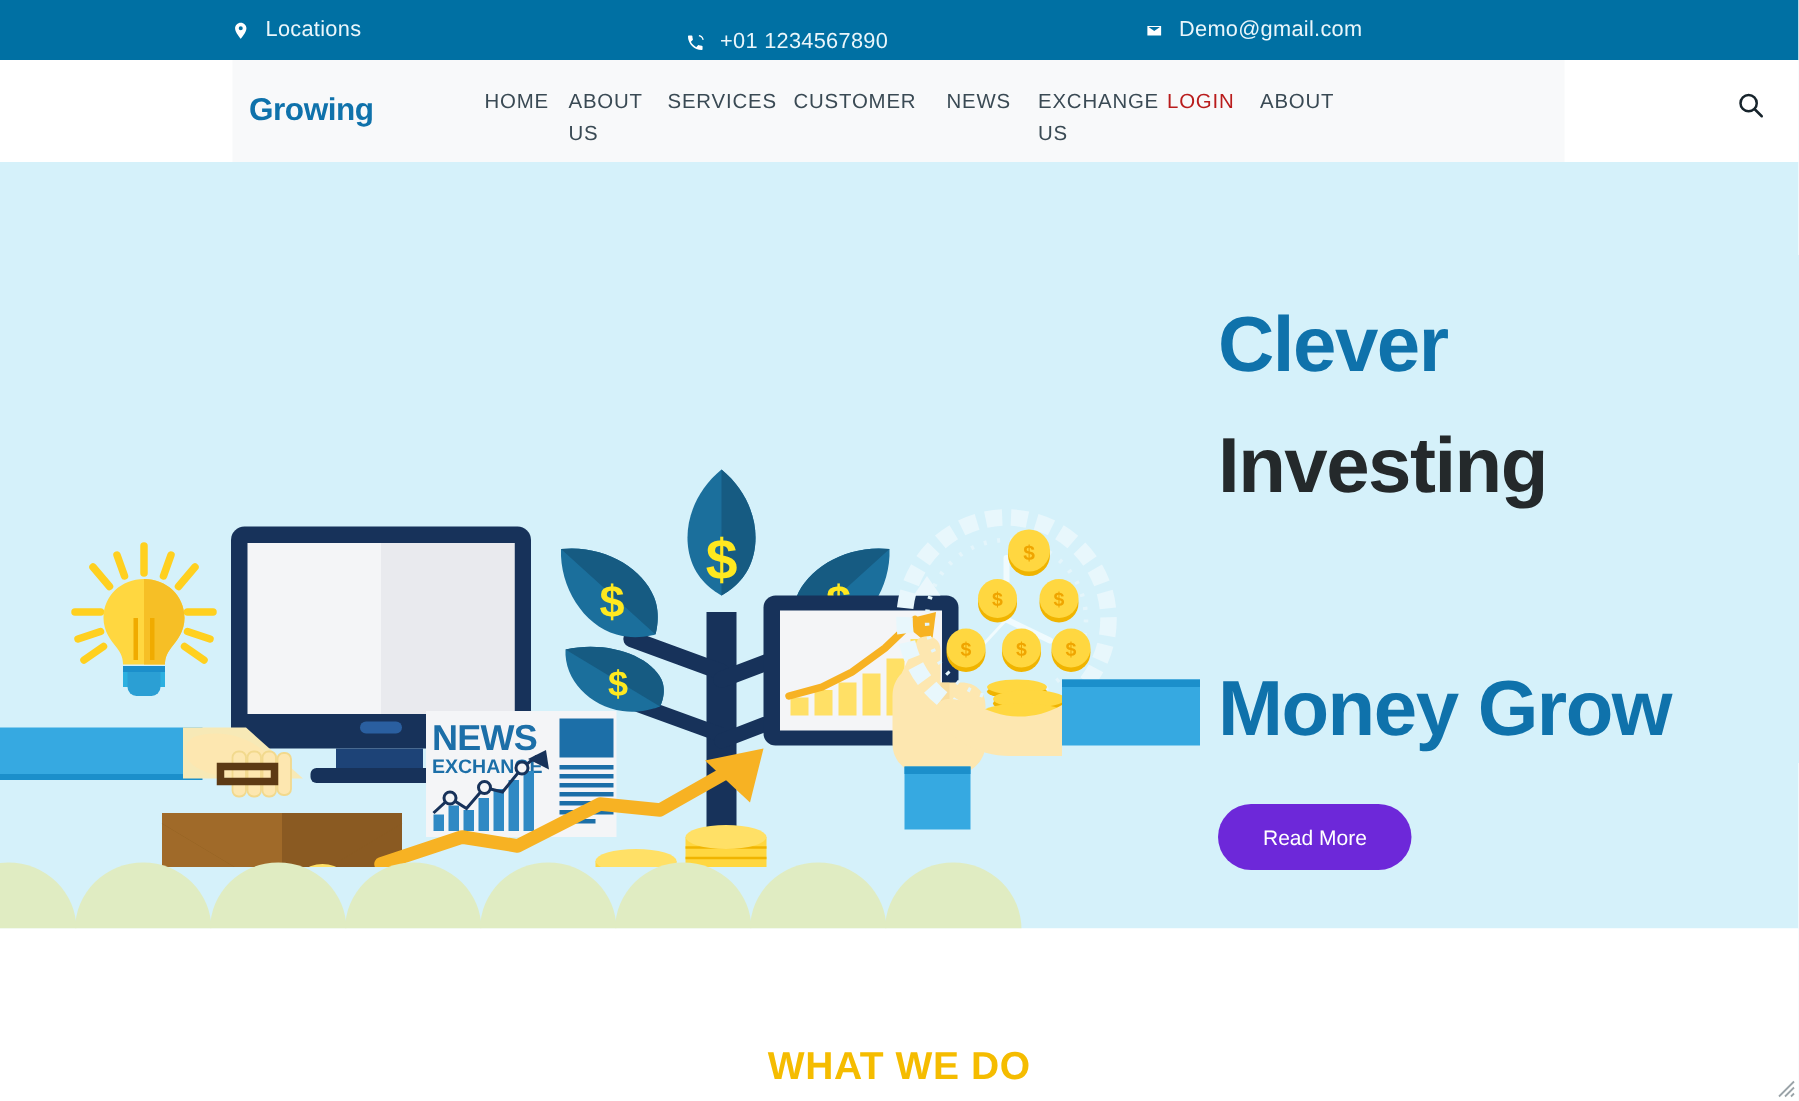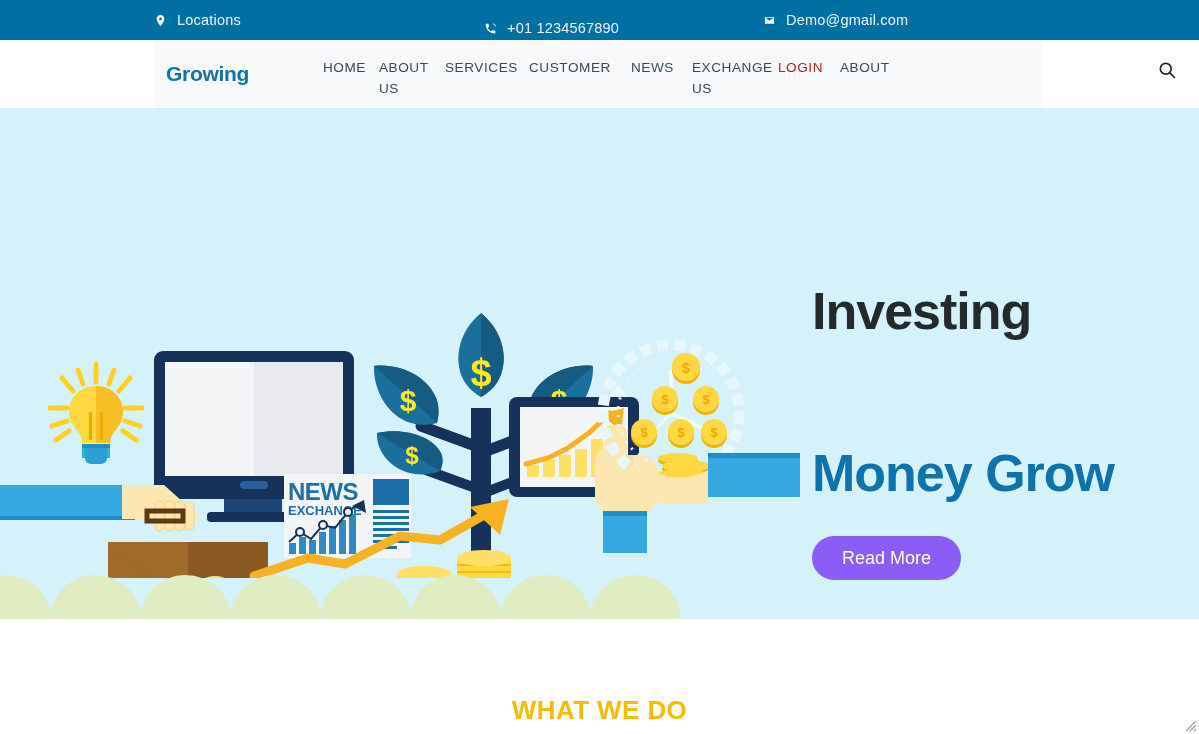--- a/index.html
+++ b/index.html
@@ -14,21 +14,21 @@
   .topbar{
     height:40px; background:#0070a3; color:#eaf6fb;
     display:flex; align-items:center;
     font-size:14.5px; letter-spacing:.2px;
     position:relative;
   }
   .tb-item{ display:flex; align-items:center; gap:10px; position:absolute; }
   .tb-item .tb-ico{ width:14px; height:14px; display:flex; align-items:center; justify-content:center; color:#ffffff; }
   .tb-item .tb-ico svg{ display:block; }
   .tb-loc{ left:153px;align-items:center; }
-  .tb-phone{ left:483px;margin-top:16px; }
+  .tb-phone{ left:456px;margin-top:16px; }
   .tb-mail{ left:762px; }
 
   
   .navwrap{ height:68px; background:#ffffff; position:relative; }
   .navbar{
     position:absolute; left:155px; top:0; width:888px; height:68px;
     background:#f8f9fa;
     display:flex; align-items:flex-start;
   }
   .brand{
@@ -60,23 +60,23 @@
     position:relative; height:511px; background:#d5f1fa; overflow:hidden;
   }
   .hero-copy{ position:absolute; left:812px; top:82px; width:370px; }
   .hero-copy h1{
     font-size:52px; line-height:81px; font-weight:bold;
     color:#0f72ab; letter-spacing:-1px;
   }
   .hero-copy h1 .w-dark{ color:#24292b; }
   .btn-read{
     display:inline-block; margin-top:22px;
-    background:#8b5cf6; color:#ffffff;
+    background:#6d28d9; color:#ffffff;
     padding:0 30px; height:44px; line-height:44px;
-    border-radius:26px; font-size:18px; text-decoration:none;
+    border-radius:26px; font-size:14px; text-decoration:none;
     border:none; cursor:pointer; font-family:inherit;
   }
 
   
   .bumps{ position:absolute; left:-40px; bottom:0; height:44px; display:flex; }
   .bump{ width:91px; height:72px; border-radius:50% 50% 0 0 / 62% 62% 0 0; background:#e0ecc2; margin-right:-1px; }
 
   .art{ position:absolute; left:0; top:0; width:800px; height:470px; }
 
   
@@ -383,21 +383,21 @@
       <ellipse cx="682" cy="370" rx="27" ry="6" fill="#f0b400"></ellipse>
       <ellipse cx="682" cy="367" rx="27" ry="6" fill="#ffd740"></ellipse>
     </g>
     <path d="M632 358c-6 0-10 6-7 11 8 16 27 27 48 27h35v-34c-14 8-30 10-45 5-12-4-20-9-31-9z" fill="#fde7b0"></path>
     <rect x="708" y="345" width="95" height="44" fill="#36a9e1"></rect>
     <rect x="708" y="345" width="95" height="5" fill="#1b8fcb"></rect>
   </svg>
 
   <div class="hero-copy">
     <h1>
-      <br>
+      <span>Clever</span><br>
       <span class="w-dark">Investing</span><br>
       <br>
       <span>Money Grow</span>
     </h1>
     <a href="#" class="btn-read">Read More</a>
   </div>
 
   <div class="bumps">
     <span class="bump"></span>
     <span class="bump"></span>

